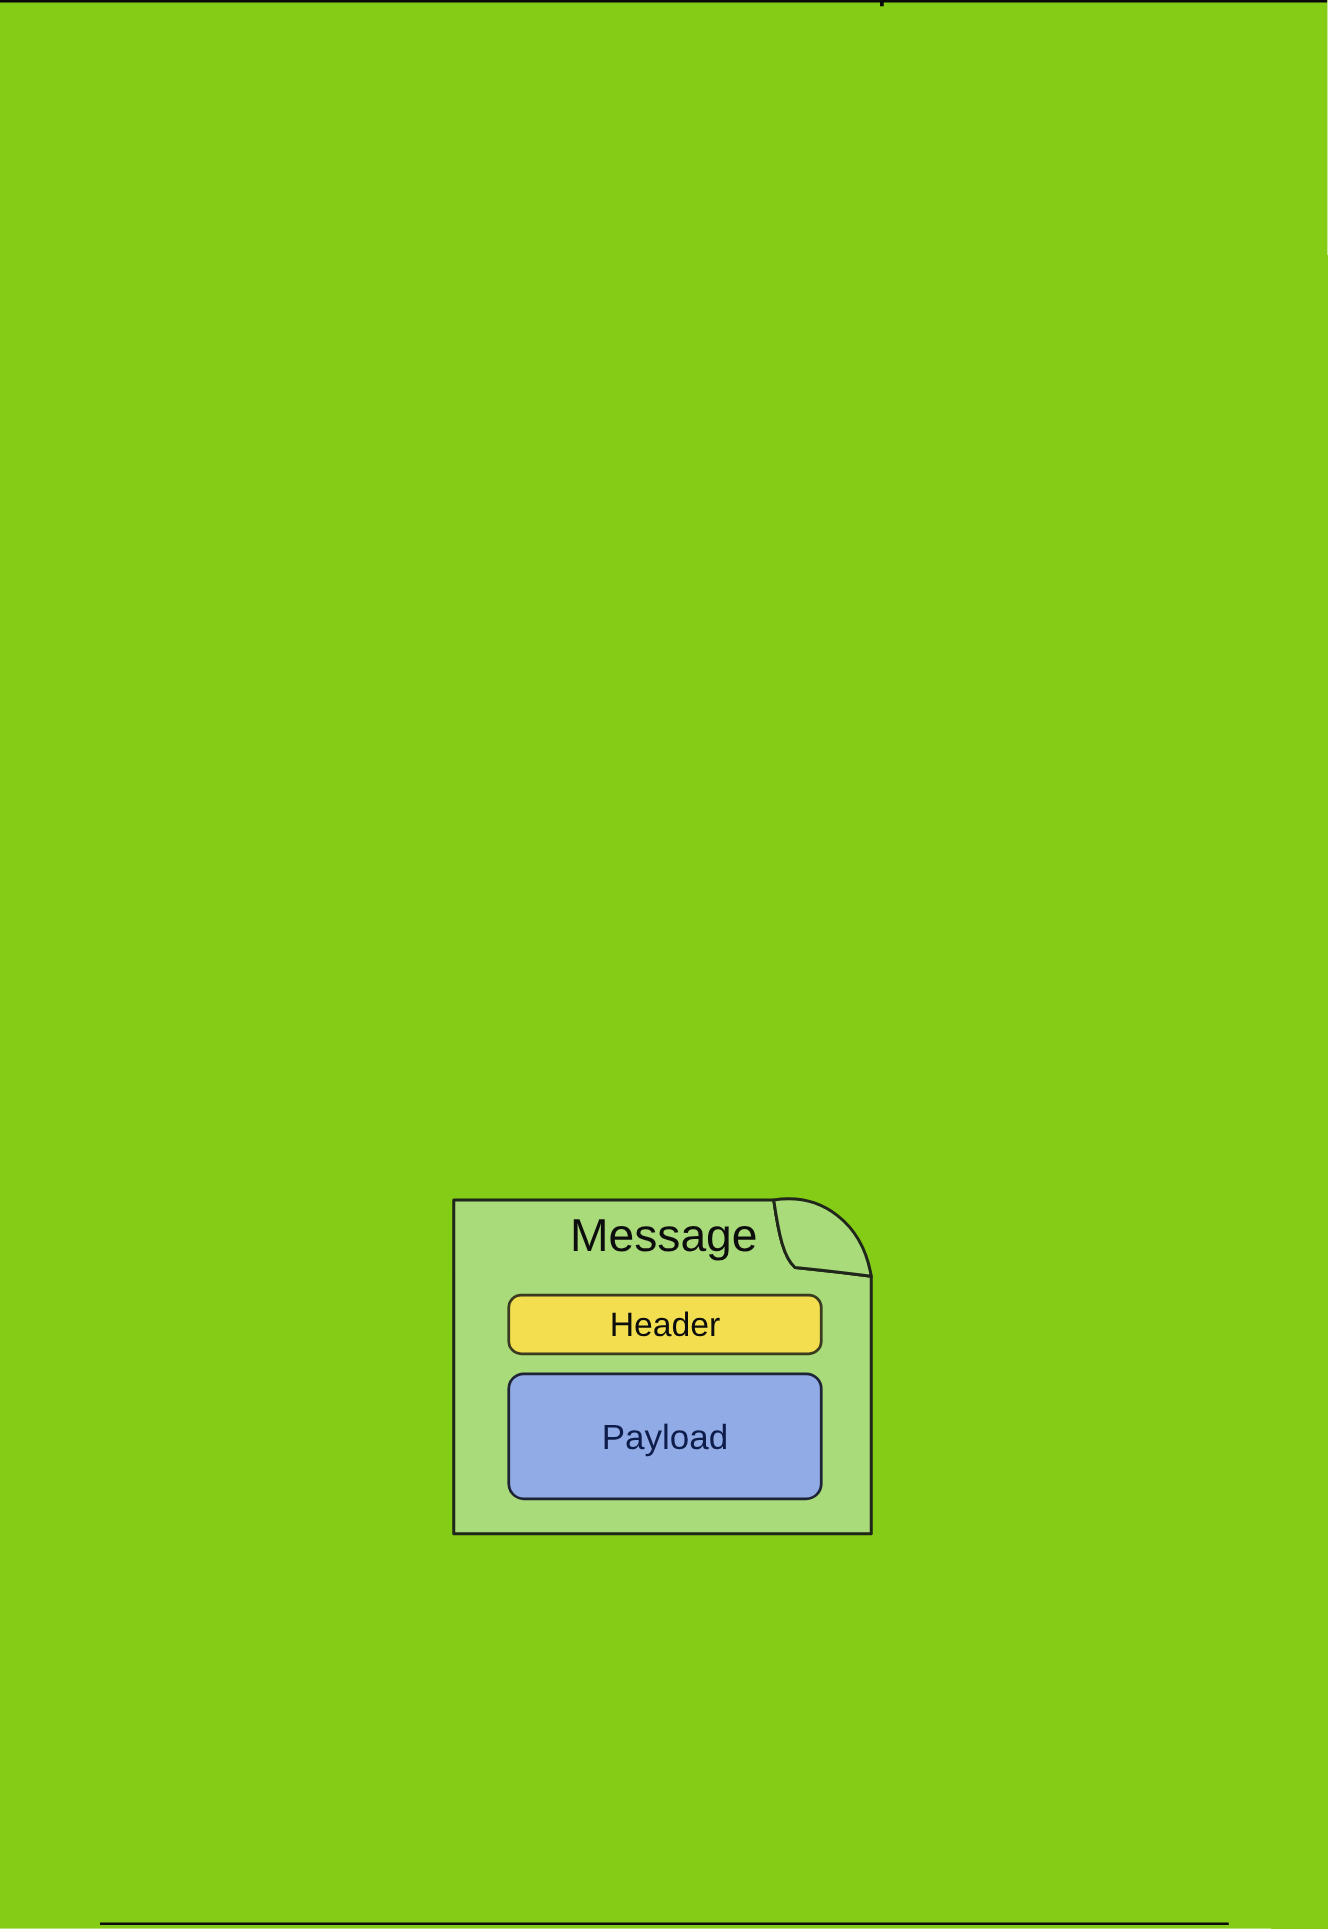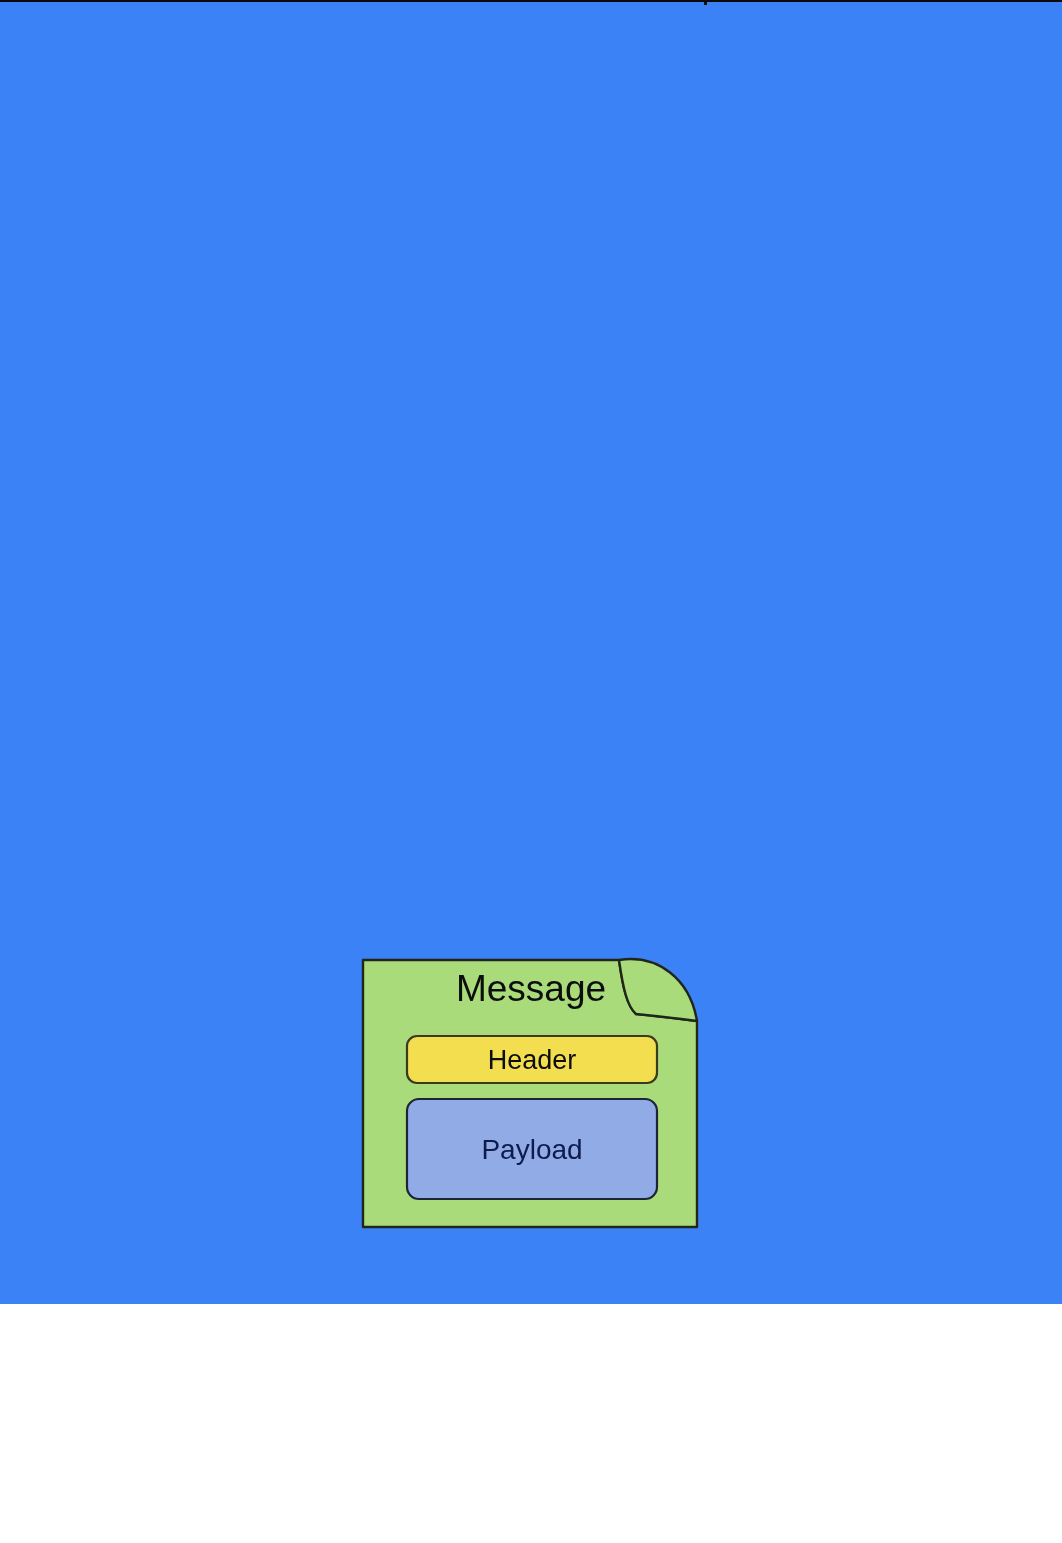--- a/index.html
+++ b/index.html
@@ -1,20 +1,20 @@
 <!DOCTYPE html>
 <html><head>
 <meta charset="utf-8">
 <style>
   html, body { margin: 0; padding: 0; background: #ffffff; }
   .page {
     position: relative;
     width: 1062px;
-    height: 1304px;
-    background: #3b82f6;
+    height: 1543px;
+    background: #84cc16;
     overflow: hidden;
     font-family: "Liberation Sans", sans-serif;
   }
   .rule-top {
     position: absolute;
     left: 0; top: 0;
     width: 1062px; height: 2px;
     background: #0a0a0a;
   }
   .rule-top-tick {

